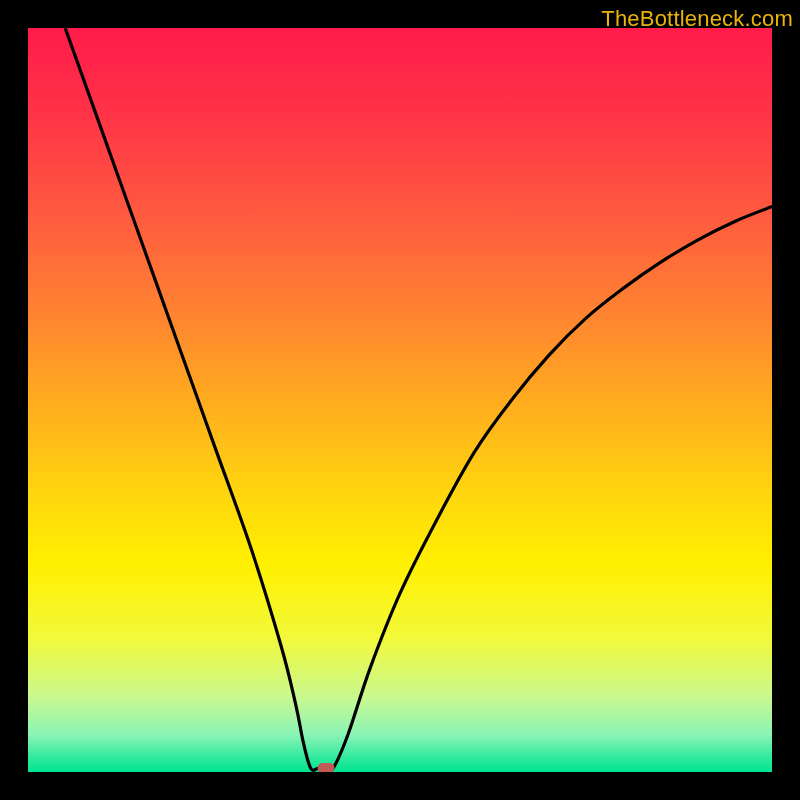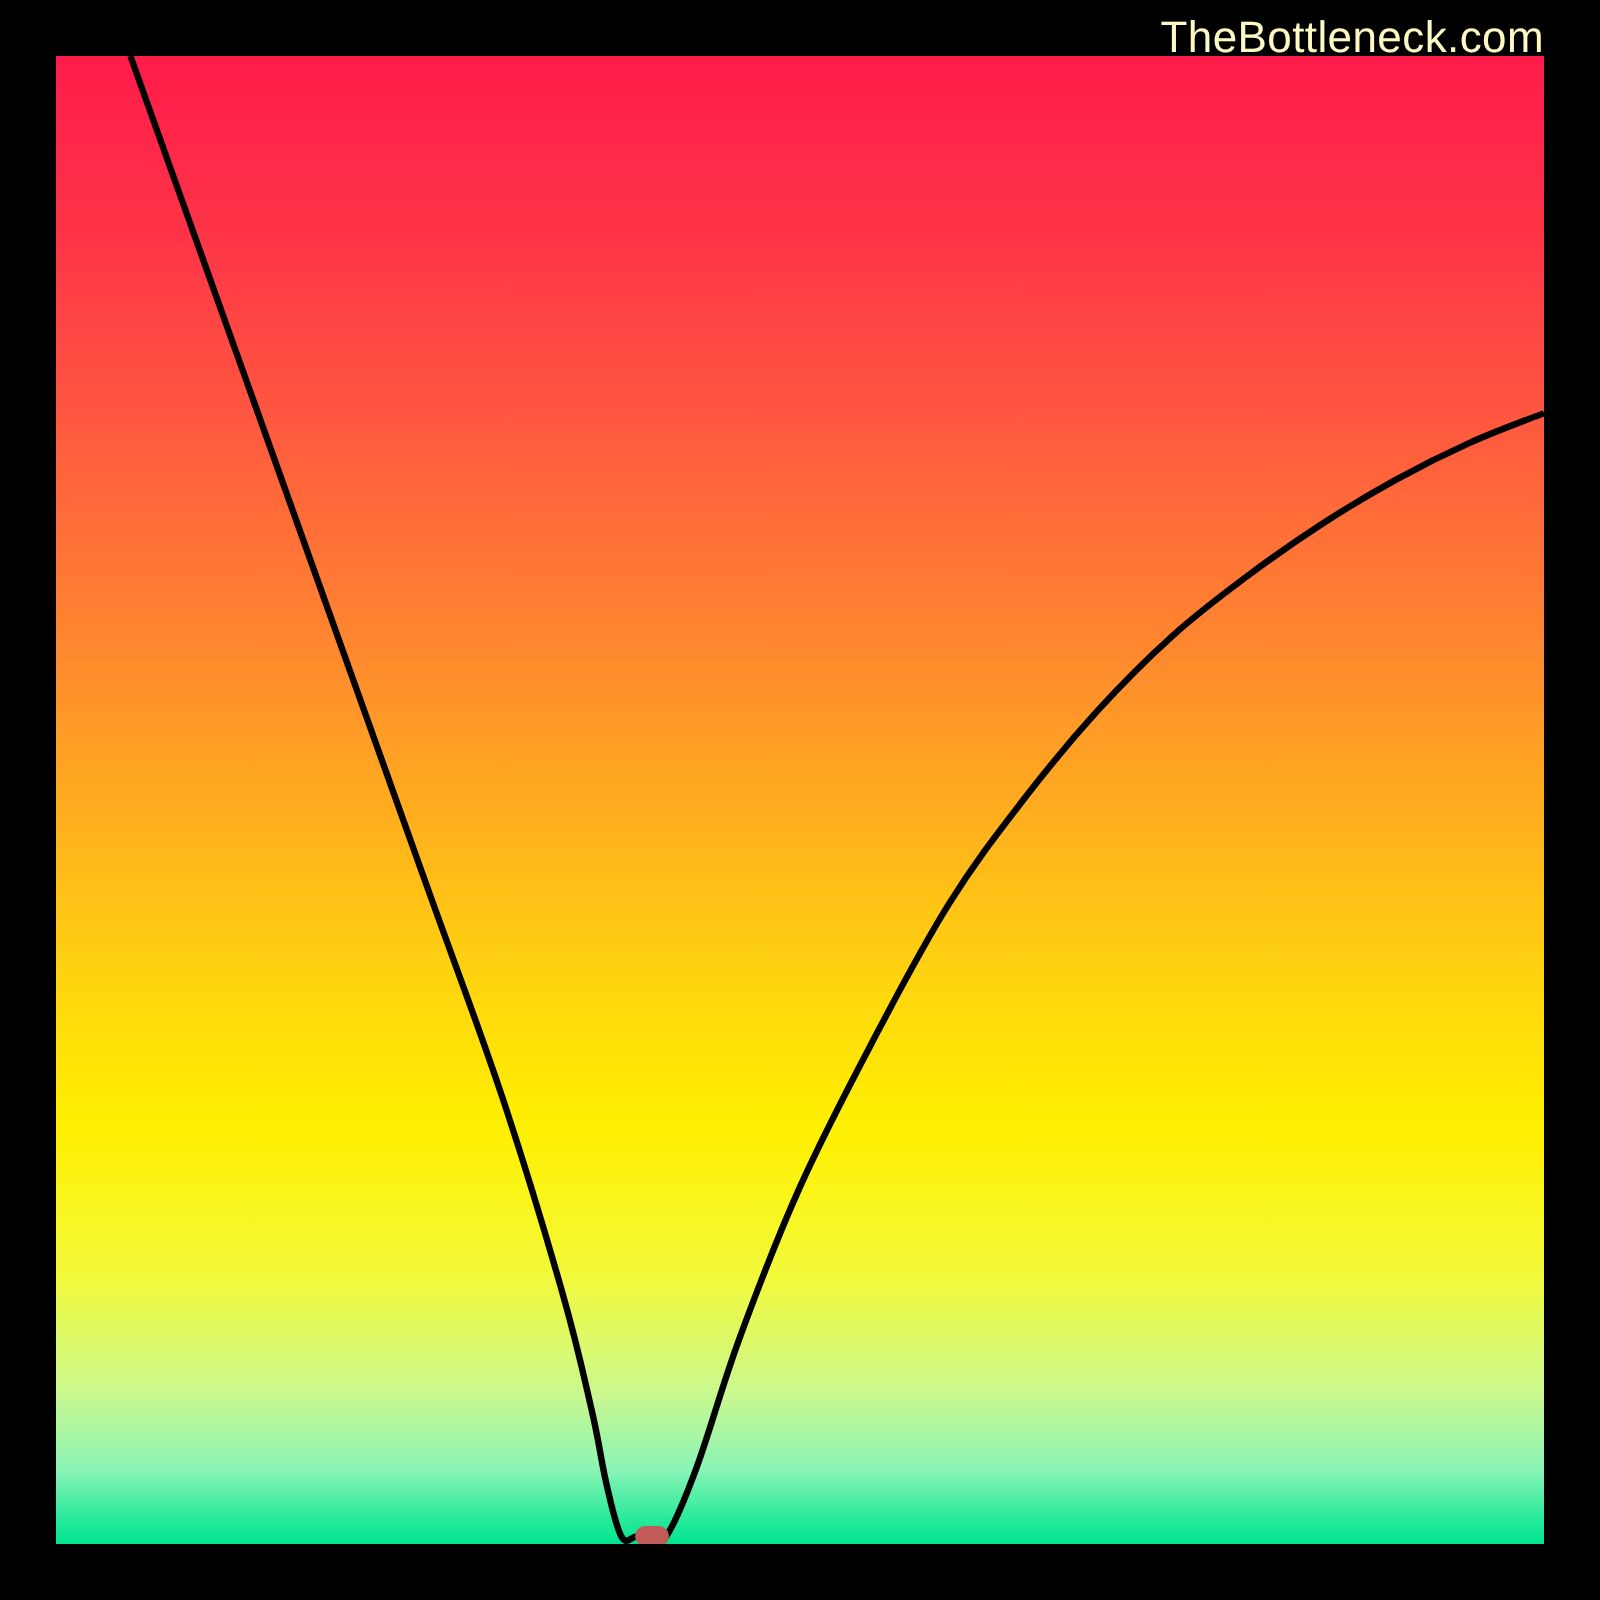--- a/index.html
+++ b/index.html
@@ -22,22 +22,22 @@
   .gradient {
     position: absolute;
     left: 0;
     top: 0;
     width: 744px;
     height: 744px;
   }
   .watermark {
     position: absolute;
     top: 6px;
-    right: 28px;
-    color: #fef9c3;
+    right: 7px;
+    color: #eab308;
     font-size: 22px;
     font-weight: 500;
     letter-spacing: 0.2px;
     z-index: 10;
   }
   svg.curve {
     position: absolute;
     left: 0;
     top: 0;
     width: 744px;

